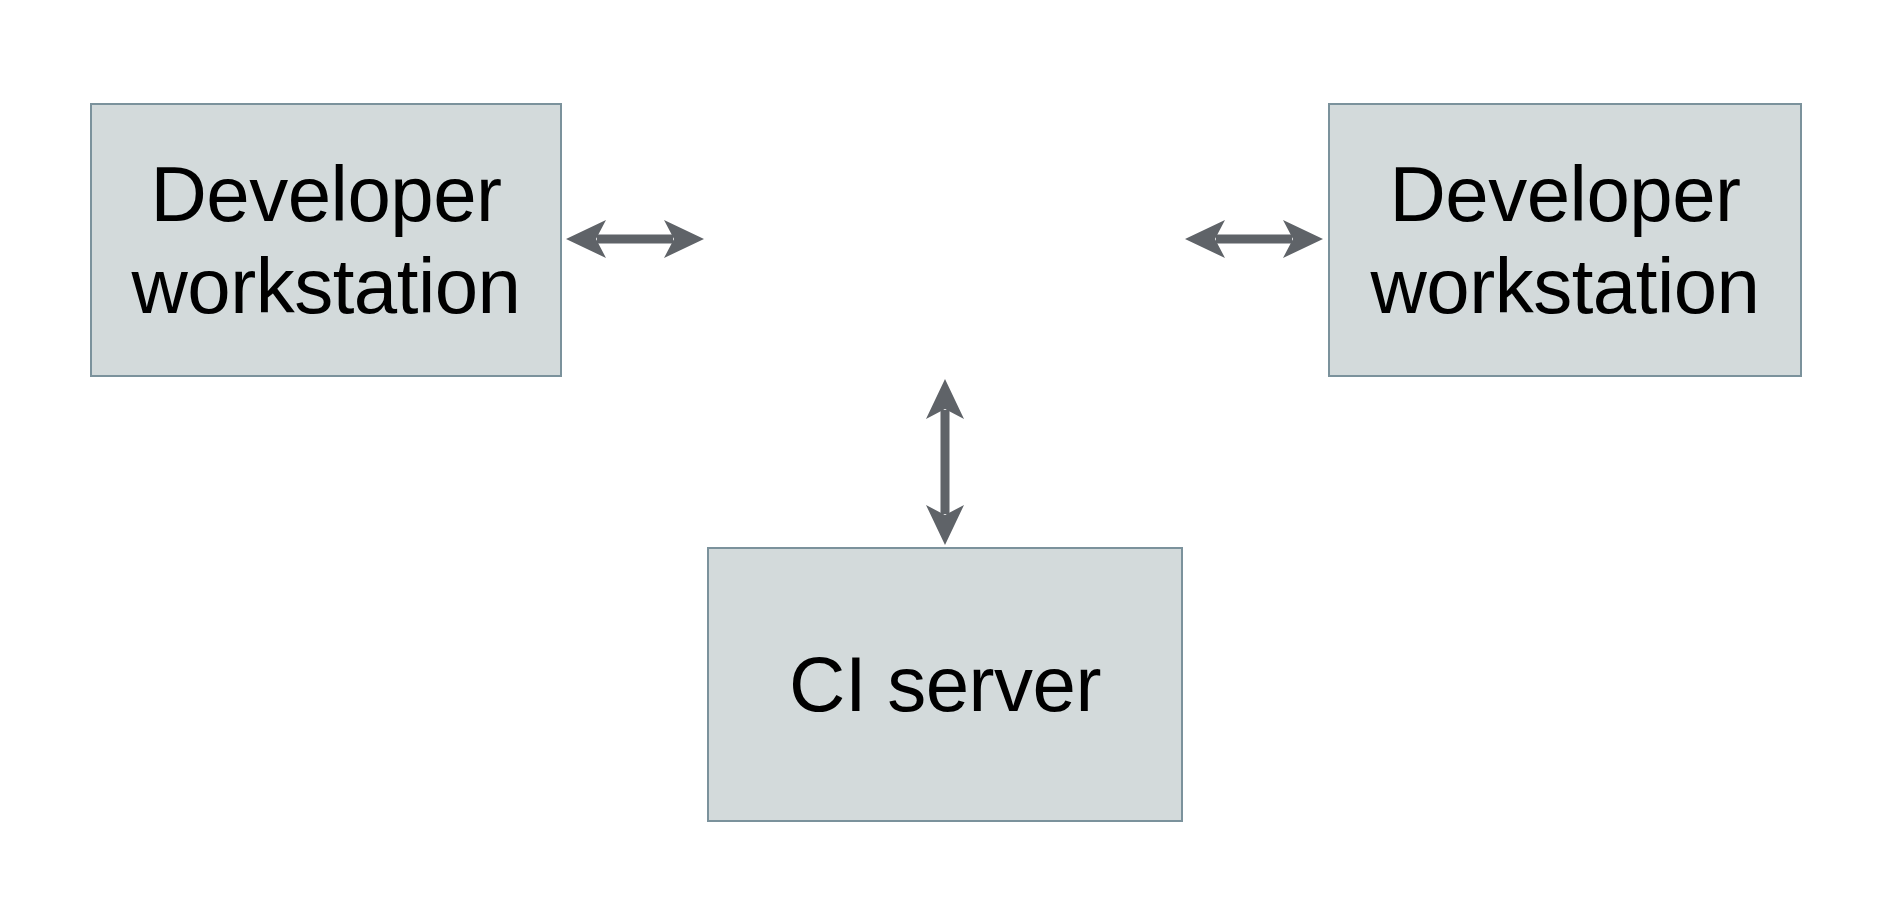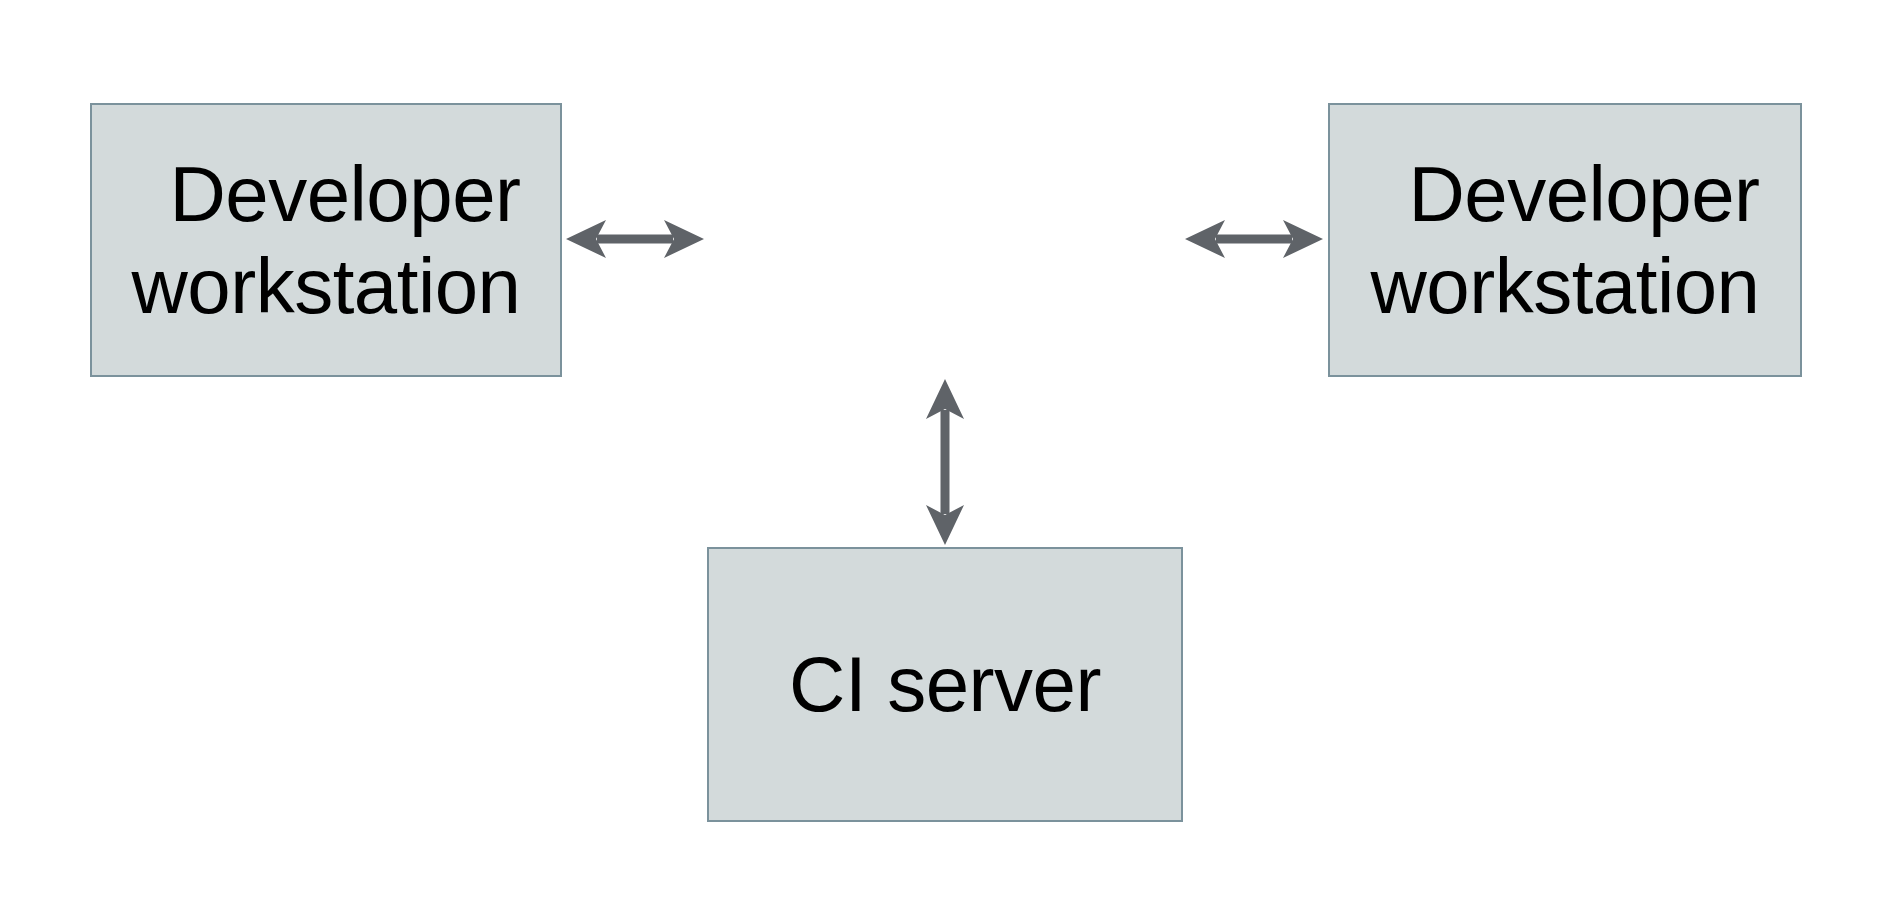--- a/index.html
+++ b/index.html
@@ -26,21 +26,21 @@
     background: var(--node-fill);
     border: 2px solid var(--node-border);
     display: flex;
     align-items: center;
     justify-content: center;
   }
   .node-label {
     color: var(--text);
     font-size: 78px;
     line-height: 1.18;
-    text-align: right;
+    text-align: center;
     white-space: pre-line;
     letter-spacing: -0.5px;
   }
   #node-dev-left   { left: 90px;   top: 103px; width: 472px; height: 274px; }
   #node-cache      { left: 707px;  top: 103px; width: 472px; height: 274px; }
   #node-dev-right  { left: 1328px; top: 103px; width: 474px; height: 274px; }
   #node-ci         { left: 707px;  top: 547px; width: 476px; height: 275px; }
   svg.edges {
     position: absolute;
     left: 0; top: 0;

